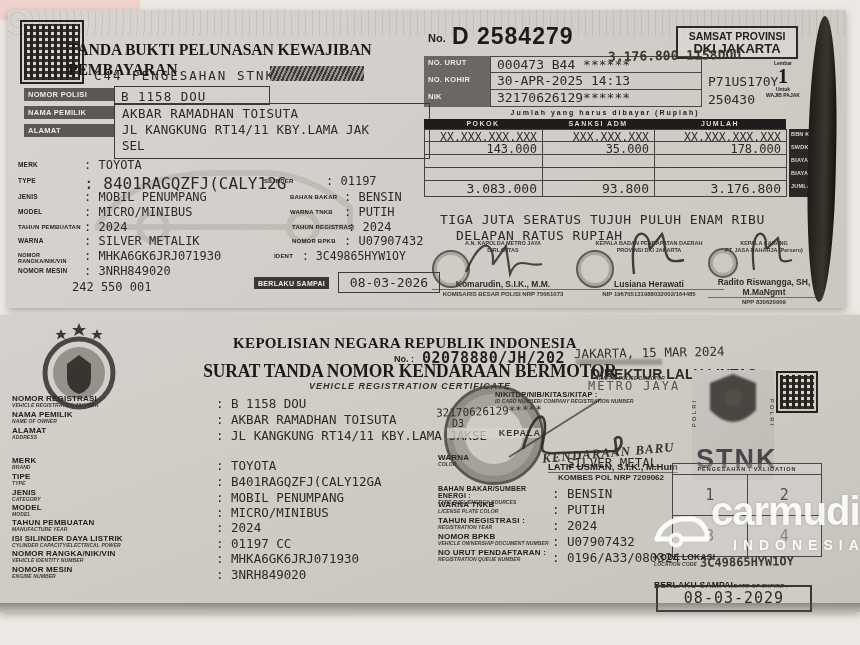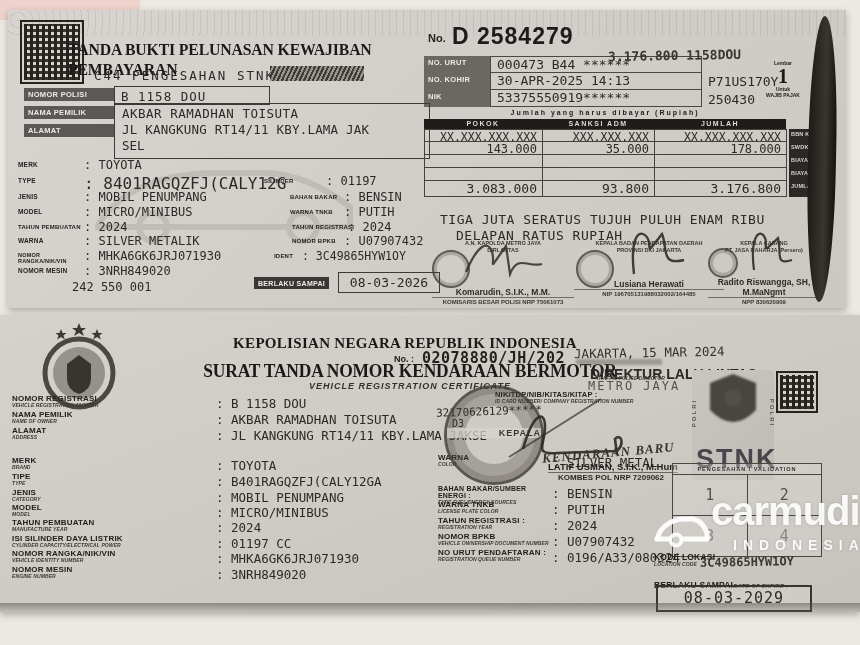--- a/index.html
+++ b/index.html
@@ -53,33 +53,37 @@
 
   <div class="abs qr" style="left:16px;top:14px;width:56px;height:56px"></div>
 
   <div class="abs serif" style="left:60px;top:30px;width:380px;font-size:17px;transform:scaleX(.93);transform-origin:left;letter-spacing:-.2px">TANDA BUKTI PELUNASAN KEWAJIBAN PEMBAYARAN</div>
   <div class="abs dm" style="left:86px;top:58px;font-size:12.5px;letter-spacing:2px">C44 PENGESAHAN STNK</div>
   <div class="abs" style="left:262px;top:56px;width:94px;height:15px;background:repeating-linear-gradient(115deg,#23211d 0 2px,#8e8a84 2px 4px);opacity:.85"></div>
 
   <div class="abs b" style="left:420px;top:22px;font-size:11px">No.</div>
   <div class="abs b" style="left:444px;top:13px;font-size:23px;letter-spacing:1px;color:#1d1c1a">D 2584279</div>
 
+  <div class="abs" style="left:668px;top:16px;width:118px;border:2px solid #2c2b28;text-align:center;padding:2px 0 1px;background:rgba(230,227,222,.4)">
+    <div class="b" style="font-size:10.5px">SAMSAT PROVINSI</div>
+    <div class="b" style="font-size:13px;margin-top:-1px">DKI JAKARTA</div>
+  </div>
 
   <div class="abs" style="left:416px;top:46px;width:278px">
     <div style="display:flex;height:17px">
       <div class="lblbox" style="width:58px;background:#6b6863">NO. URUT</div>
       <div class="dm" style="font-size:13px;border:1px solid #4a4843;flex:1;padding-left:6px">000473 B44 ******</div>
     </div>
     <div style="display:flex;height:17px">
       <div class="lblbox" style="width:58px;background:#6b6863">NO. KOHIR</div>
       <div class="dm" style="font-size:13px;border:1px solid #4a4843;border-top:none;flex:1;padding-left:6px">30-APR-2025 14:13</div>
     </div>
     <div style="display:flex;height:17px">
       <div class="lblbox" style="width:58px;background:#6b6863">NIK</div>
-      <div class="dm" style="font-size:13px;border:1px solid #4a4843;border-top:none;flex:1;padding-left:6px">53375550919******</div>
+      <div class="dm" style="font-size:13px;border:1px solid #4a4843;border-top:none;flex:1;padding-left:6px">32170626129******</div>
     </div>
   </div>
   <div class="abs dm b" style="left:600px;top:38px;font-size:13px;transform:rotate(-1deg);color:#38362f">3.176.800 1158DOU</div>
   <div class="abs dm" style="left:700px;top:64px;font-size:13px">P71US170Y</div>
   <div class="abs dm" style="left:700px;top:82px;font-size:13px">250430</div>
 
   <div class="abs" style="left:752px;top:50px;width:46px;text-align:center">
     <div style="font-size:5px;font-weight:bold">Lembar</div>
     <div class="serif" style="font-size:20px;line-height:1">1</div>
     <div style="font-size:5px;font-weight:bold">Untuk</div>
@@ -182,21 +186,21 @@
   <div class="abs dm" style="left:432px;top:202px;font-size:13px;letter-spacing:.5px">TIGA JUTA SERATUS TUJUH PULUH ENAM RIBU</div>
   <div class="abs dm" style="left:448px;top:218px;font-size:13px;letter-spacing:.5px">DELAPAN RATUS RUPIAH</div>
 
   <div class="abs" style="left:424px;top:230px;width:142px">
     <div class="sigt">A.N. KAPOLDA METRO JAYA</div>
     <div class="sigt">DIRLANTAS</div>
     <div class="abs stamp-sm" style="left:0;top:10px"></div>
     <svg class="abs" style="left:26px;top:-6px" width="90" height="44" viewBox="0 0 90 44">
       <path d="M8 38 C20 10 30 6 34 18 C38 30 28 40 48 12 L52 40 C60 20 70 34 84 30" fill="none" stroke="#2f2c28" stroke-width="2.2" opacity=".85"></path>
     </svg>
-    <div class="sign" style="margin-top:34px">Komarudin, S.I.K., M.M.</div>
+    <div class="sign" style="margin-top:26px">Komarudin, S.I.K., M.M.</div>
     <div class="sigid"><span>KOMISARIS BESAR POLISI NRP</span> <span>75061073</span></div>
   </div>
 
   <div class="abs" style="left:566px;top:230px;width:150px">
     <div class="sigt">KEPALA BADAN PENDAPATAN DAERAH</div>
     <div class="sigt">PROVINSI DKI JAKARTA</div>
     <div class="abs stamp-sm" style="left:2px;top:10px"></div>
     <svg class="abs" style="left:30px;top:-14px" width="90" height="52" viewBox="0 0 90 52">
       <path d="M30 48 C26 14 34 2 42 10 C50 18 38 34 58 8 C64 22 56 40 80 34" fill="none" stroke="#2f2c28" stroke-width="2.4" opacity=".9"></path>
     </svg>

